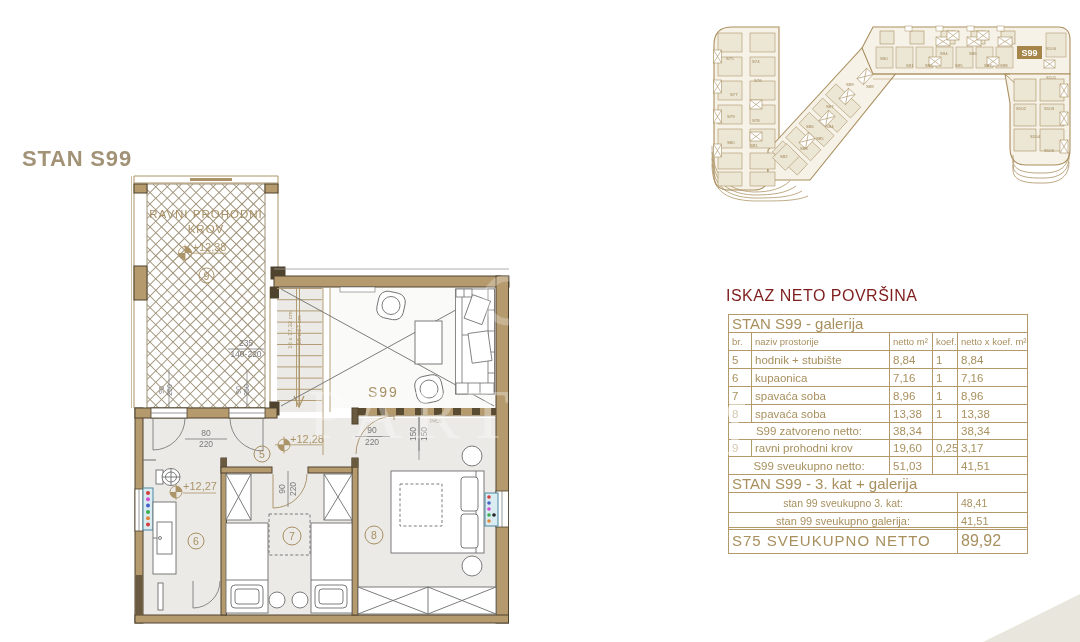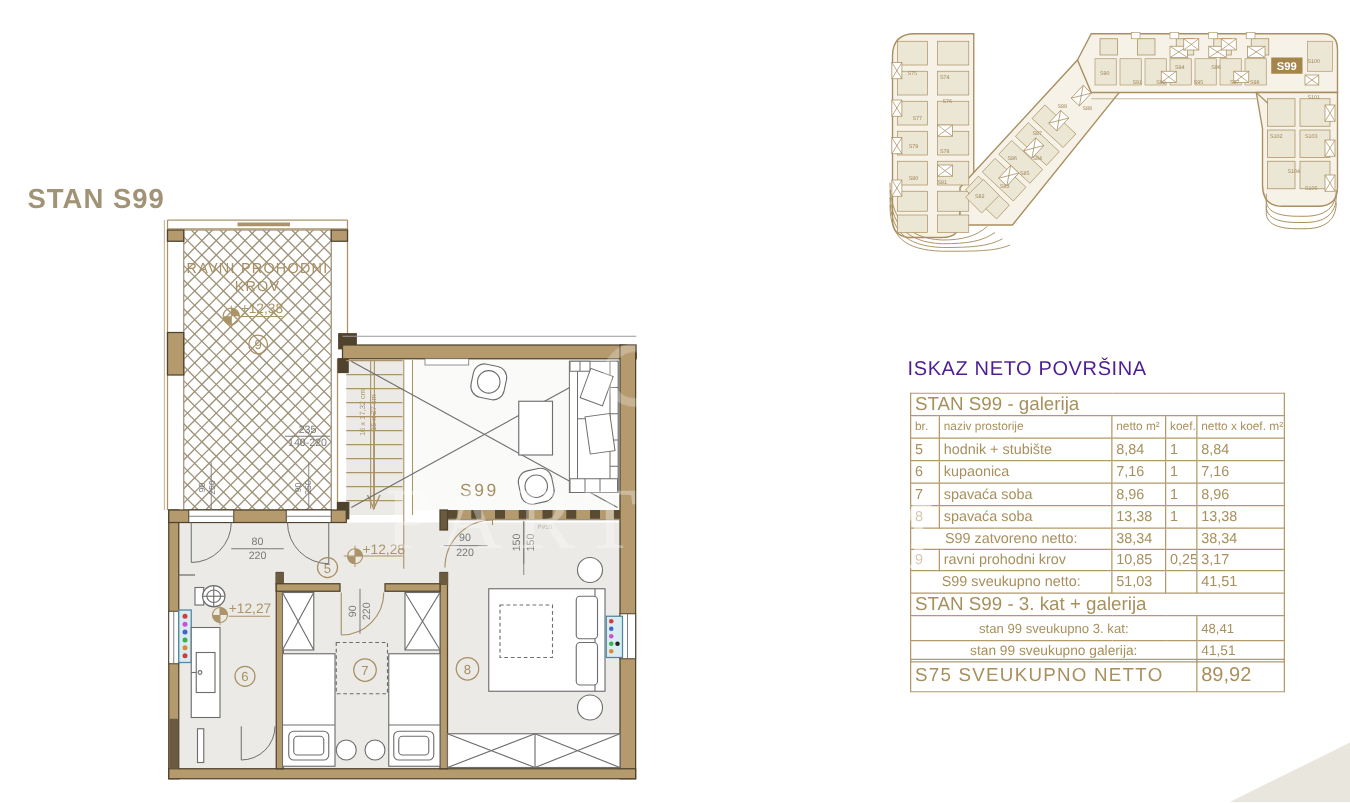--- a/index.html
+++ b/index.html
@@ -1,20 +1,20 @@
 <!DOCTYPE html>
 <html><head><meta charset="utf-8">
 <style>
 html,body{margin:0;padding:0;background:#ffffff;width:1080px;height:642px;overflow:hidden}
 *{box-sizing:border-box}
 body{font-family:"Liberation Sans",sans-serif}
 #page{position:relative;width:1080px;height:642px}
 #plansvg{position:absolute;left:0;top:0}
 .title{position:absolute;left:22px;top:146px;font-size:22px;font-weight:bold;color:#a29377;letter-spacing:0.8px}
-.tbltitle{position:absolute;left:726px;top:287px;font-size:16px;color:#4c1d95;letter-spacing:0.5px}
+.tbltitle{position:absolute;left:726px;top:287px;font-size:16px;color:#7f1d1d;letter-spacing:0.5px}
 table.t{position:absolute;left:728px;top:314px;width:300px;border-collapse:collapse;table-layout:fixed;color:#a8905e;font-size:11.5px}
 table.t td{border:1px solid #b49a6a;padding:0 3px;white-space:nowrap;overflow:hidden}
 table.t2{position:absolute;left:728px;top:527px;width:300px;border-collapse:collapse;table-layout:fixed;color:#a8905e;font-size:11.5px}
 table.t2 td{border:1px solid #b49a6a;padding:0 3px;white-space:nowrap}
 .c{text-align:left}.r{text-align:center}.big{font-size:15px}
 </style></head>
 <body>
 <div id="page">
 
 <div class="title">STAN S99</div>
@@ -702,21 +702,21 @@
         </tr>
 <tr style="height:17px">
           <td colspan="2" class="r">S99 zatvoreno netto:</td>
           <td class="c">38,34</td>
           <td></td>
           <td class="c">38,34</td>
         </tr>
 <tr style="height:17px">
           <td class="c">9</td>
           <td>ravni prohodni krov</td>
-          <td class="c">10,85</td>
+          <td class="c">19,60</td>
           <td class="c">0,25</td>
           <td class="c">3,17</td>
         </tr>
 <tr style="height:18px">
           <td colspan="2" class="r">S99 sveukupno netto:</td>
           <td class="c">51,03</td>
           <td></td>
           <td class="c">41,51</td>
         </tr>
 <tr style="height:17px">

